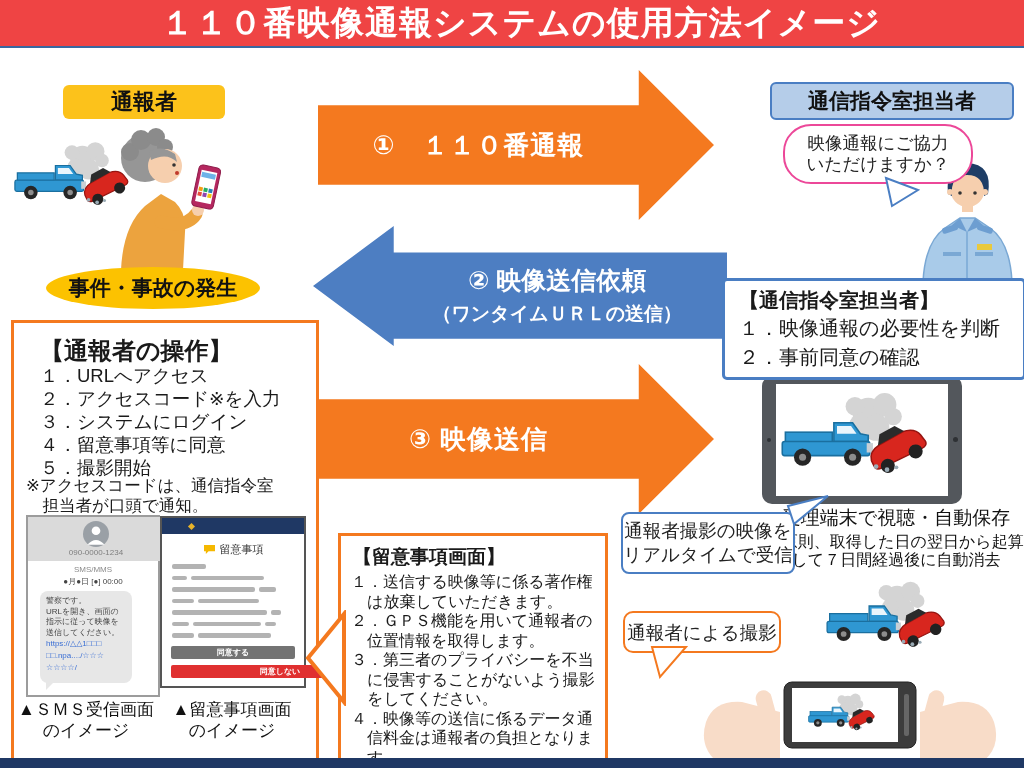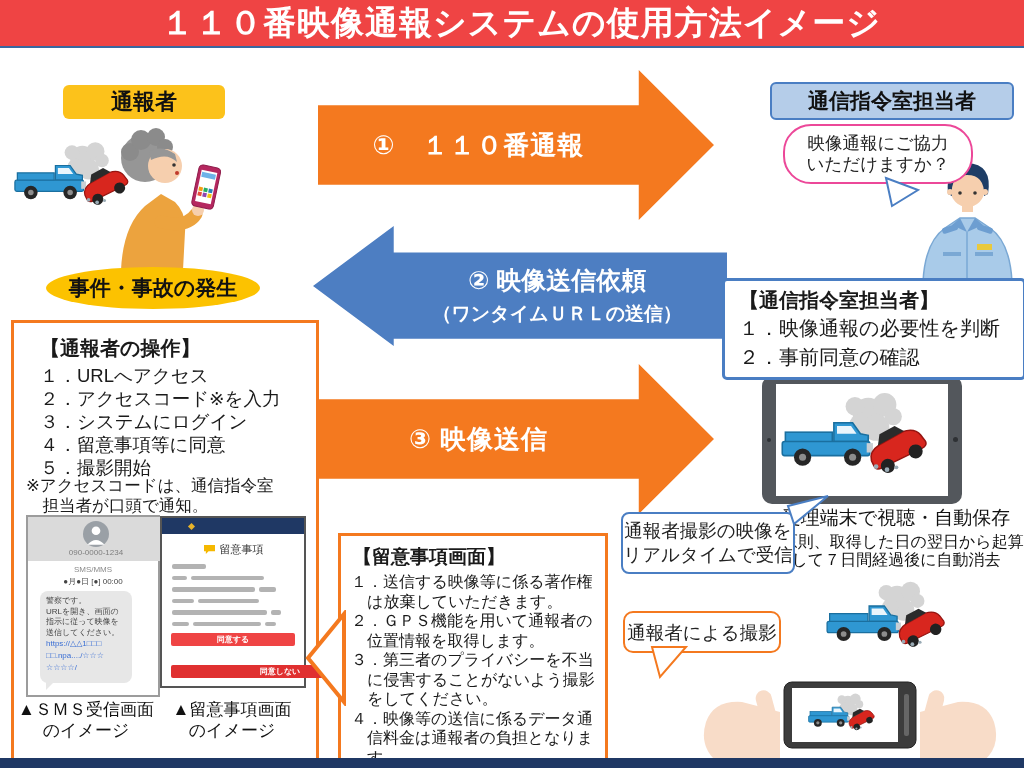--- a/index.html
+++ b/index.html
@@ -43,21 +43,21 @@
   .bubble-shoot{left:623px;top:611px;width:154px;height:38px;border:2px solid #f4791f;border-radius:10px;font-size:18.5px;}
   .tail{position:absolute;z-index:5;}
 
   
   .panel{position:absolute;background:#fff;z-index:2;}
   .panel-blue{left:722px;top:278px;width:298px;height:96px;border:3px solid #4a7ec3;border-radius:5px;z-index:3;}
   .panel-blue .hd{position:absolute;left:14px;top:6px;font-size:20px;font-weight:bold;}
   .panel-blue .it{position:absolute;left:14px;font-size:20px;}
   .panel-reporter{left:11px;top:320px;width:302px;height:438px;border:3px solid #f4791f;}
   .panel-notice{left:338px;top:533px;width:264px;height:224px;border:3px solid #f4791f;}
-  .panel-reporter .hd{position:absolute;left:26px;top:12px;font-size:20px;font-weight:bold;}
+  .panel-reporter .hd{position:absolute;left:26px;top:12px;font-size:24px;font-weight:bold;}
   .rop-item{position:absolute;left:26px;font-size:18.5px;}
   .rop-note{position:absolute;left:12px;top:152px;font-size:16.5px;line-height:20px;white-space:pre-line;}
   .panel-notice .hd{position:absolute;left:12px;top:8px;font-size:19px;font-weight:bold;}
   .nb-items{position:absolute;left:10px;top:36px;width:246px;font-size:16px;line-height:19.5px;}
   .nb-items div{padding-left:1em;text-indent:-1em;}
 
   
   .phone-sms{position:absolute;left:12px;top:192px;width:130px;height:178px;border:2px solid #9c9c9c;background:#fff;}
   .sms-head{position:absolute;left:0;top:0;width:100%;height:44px;background:#dadada;padding-left:6px;}
   .sms-avatar{position:absolute;left:50%;top:4px;transform:translateX(-50%);}
@@ -72,21 +72,21 @@
   .phone-nt{position:absolute;left:146px;top:193px;width:146px;height:172px;border:2px solid #555;background:#fff;box-sizing:border-box;}
   .nt-head{position:absolute;left:0;top:0;width:100%;height:16px;background:#1f3864;display:flex;align-items:center;justify-content:center;gap:3px;}
   .nt-head .mark{width:5px;height:5px;background:#e8b32a;transform:rotate(45deg);}
   .nt-head .t{font-size:7.5px;color:#fff;margin-top:45px;}
   .nt-title{position:absolute;left:0;top:24px;width:100%;display:flex;align-items:center;justify-content:center;gap:4px;font-size:11px;color:#333;}
   .ph-rows{position:absolute;left:10px;top:46px;right:10px;}
   .ph-row{display:flex;gap:4px;margin-bottom:7px;}
   .ph{height:4.5px;background:#b3b3b3;border-radius:2px;}
   .btn{position:absolute;left:9px;width:124px;height:13px;border-radius:2px;color:#fff;font-size:8px;font-weight:bold;
        display:flex;align-items:center;justify-content:center;cursor:pointer;}
-  .btn-agree{top:115px;background:#ef4444;}
+  .btn-agree{top:128px;background:#737373;}
   .btn-dis{top:147px;background:#e03030;padding-left:47px;}
 
   .cap{position:absolute;text-align:center;font-size:17px;line-height:21px;white-space:pre-line;color:#111;}
   .cap-sms{left:2px;top:376px;width:140px;}
   .cap-nt{left:142px;top:376px;width:152px;}
 
   
   .tablet{left:762px;top:376px;width:200px;height:128px;background:#53575c;border-radius:10px;z-index:2;}
   .tablet .scr{position:absolute;left:14px;top:8px;right:14px;bottom:8px;background:#fff;overflow:hidden;}
   .tablet .cam{position:absolute;left:5px;top:50%;width:4px;height:4px;border-radius:50%;background:#2e3134;margin-top:-2px;}

